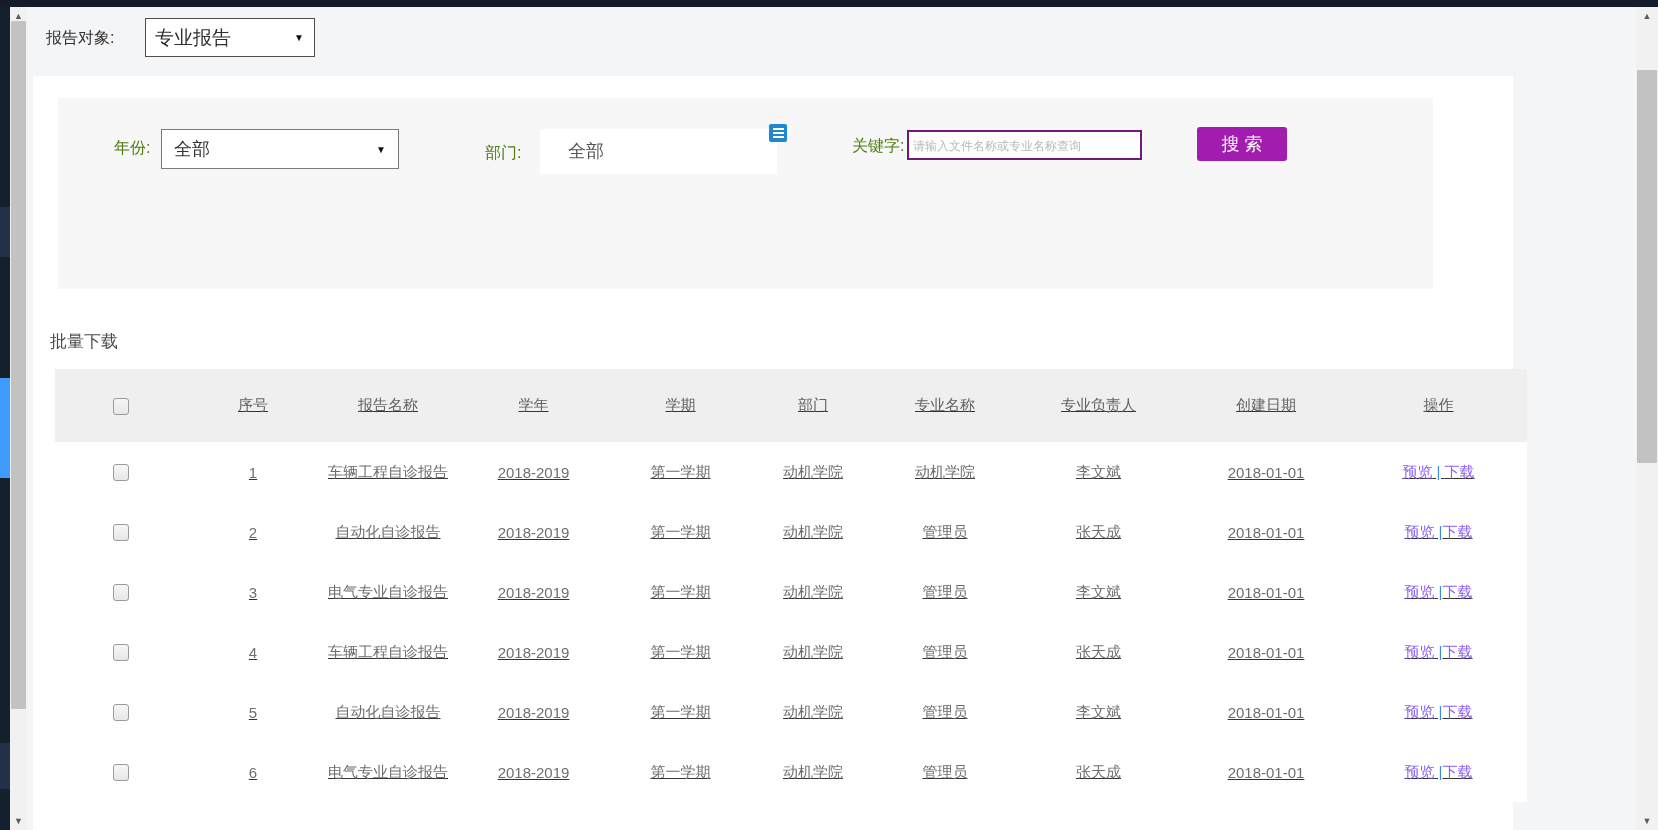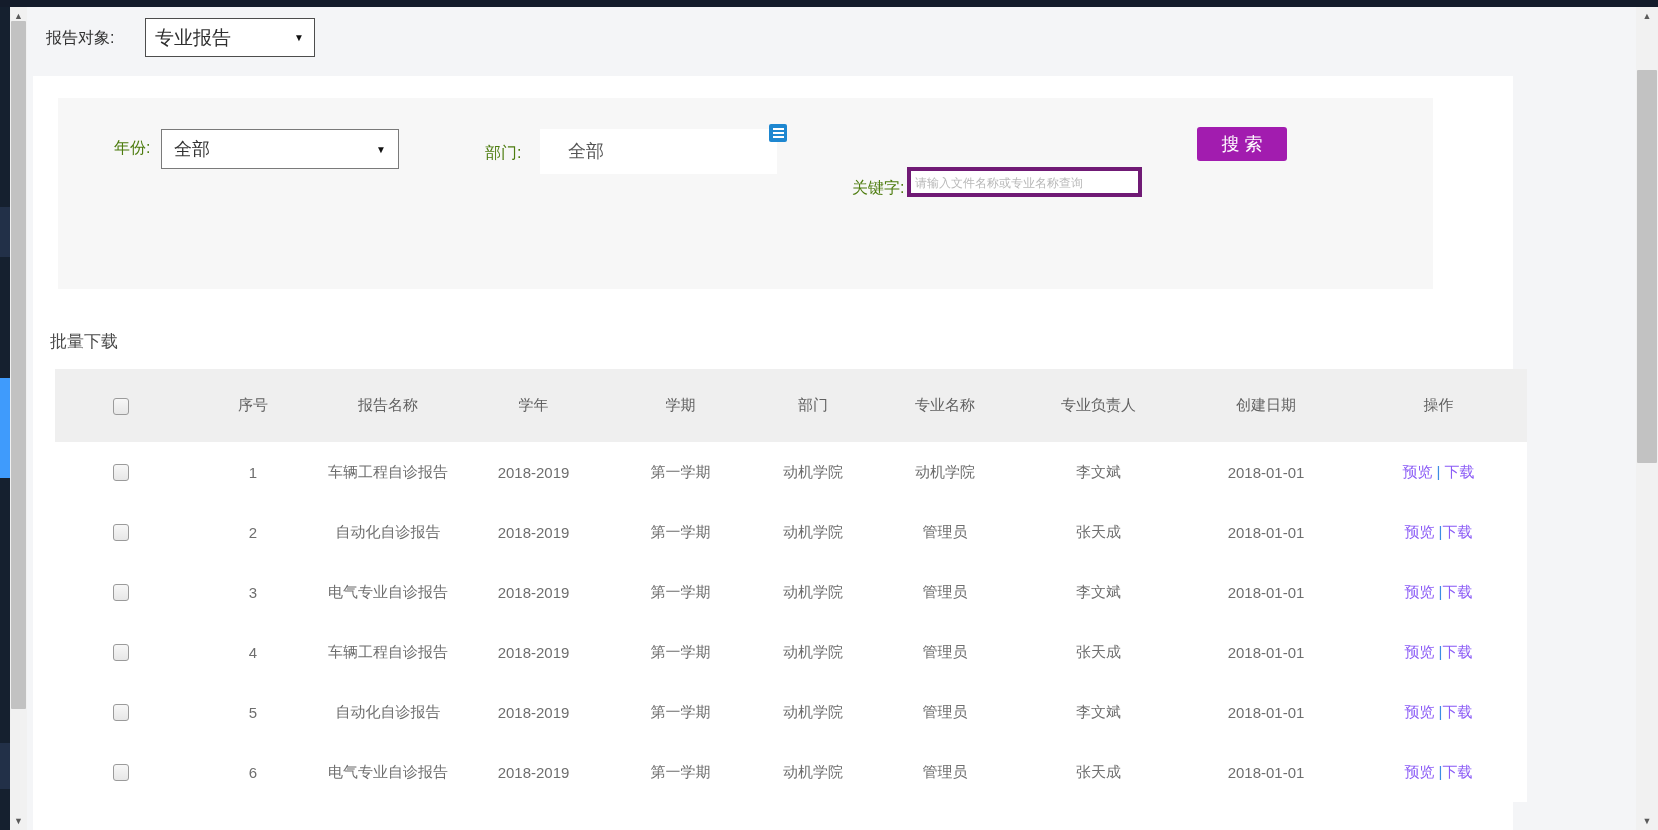--- a/index.html
+++ b/index.html
@@ -37,44 +37,44 @@
   .rt-select .arr{position:absolute;right:10px;top:13px;font-size:10px;color:#111;}
 
   
   .white-panel{position:absolute;left:33px;top:76px;width:1480px;height:754px;background:#ffffff;}
 
   
   .filter-panel{position:absolute;left:58px;top:98px;width:1375px;height:191px;background:#f7f7f7;}
   .f-label{position:absolute;font-size:16px;color:#4d7c0f;}
   .f-label.year{left:56px;top:40px;}
   .f-label.dept{left:427px;top:45px;}
-  .f-label.keyword{left:794px;top:38px;margin-top:42px;}
+  .f-label.keyword{left:794px;top:38px;}
   .year-select{position:absolute;left:103px;top:31px;width:236px;height:38px;background:#fff;
                border:1px solid #7a7a7a;cursor:pointer;}
   .year-select .val{font-size:18px;color:#333;line-height:38px;padding-left:12px;}
   .year-select .arr{position:absolute;right:12px;top:14px;font-size:10px;color:#111;}
   .dept-box{position:absolute;left:482px;top:31px;width:237px;height:45px;background:#fff;cursor:pointer;}
   .dept-box .val{font-size:18px;color:#555;line-height:45px;padding-left:28px;}
   .menu-btn{position:absolute;left:711px;top:26px;width:18px;height:18px;background:#1e87d0;
             border-radius:2px;cursor:pointer;display:flex;flex-direction:column;
             justify-content:center;align-items:center;gap:2px;}
   .menu-btn i{display:block;width:11px;height:2px;background:#fff;}
-  .kw-input{position:absolute;left:849px;top:32px;width:235px;height:30px;border:4px solid #701a75;
+  .kw-input{position:absolute;left:849px;top:32px;width:235px;height:30px;border:2px solid #701a75;
             background:#fff;font-size:13px;color:#444;padding:0 4px;box-sizing:border-box;outline:none;
-            font-family:"Liberation Sans","DejaVu Sans",sans-serif;margin-top:37px;}
+            font-family:"Liberation Sans","DejaVu Sans",sans-serif;}
   .kw-input::placeholder{color:#b9b9b9;font-size:12px;}
   .search-btn{position:absolute;left:1139px;top:29px;width:90px;height:34px;background:#a21caf;
               color:#fff;font-size:18px;border:none;border-radius:3px;cursor:pointer;
               font-family:"Liberation Sans","DejaVu Sans",sans-serif;}
 
   
   .batch-label{position:absolute;left:50px;top:330px;font-size:17px;color:#4a4a4a;}
 
   
-  .rtable{position:absolute;left:55px;top:369px;width:1472px;}
+  .rtable{position:absolute;left:55px;top:369px;width:1472px;text-decoration:underline;}
   .thead{display:flex;align-items:center;height:73px;background:#efefef;color:#616161;font-size:15px;}
   .trow{display:flex;align-items:center;height:60px;background:#fff;color:#6e6e6e;font-size:15px;}
   .cell{text-align:center;overflow:hidden;white-space:nowrap;}
   .c0{width:132px;} .c1{width:132px;} .c2{width:138px;} .c3{width:153px;} .c4{width:141px;}
   .c5{width:124px;} .c6{width:140px;} .c7{width:167px;} .c8{width:168px;} .c9{width:177px;}
   .checkbox{display:inline-block;width:14px;height:15px;border:1px solid #9b9b9b;border-radius:3px;
             background:linear-gradient(#f7f7f7,#e7e7e7);cursor:pointer;vertical-align:middle;}
   .action a{color:#8b5cf6;text-decoration:none;cursor:pointer;}
   .action span{color:#3c8ce4;}
 </style>

